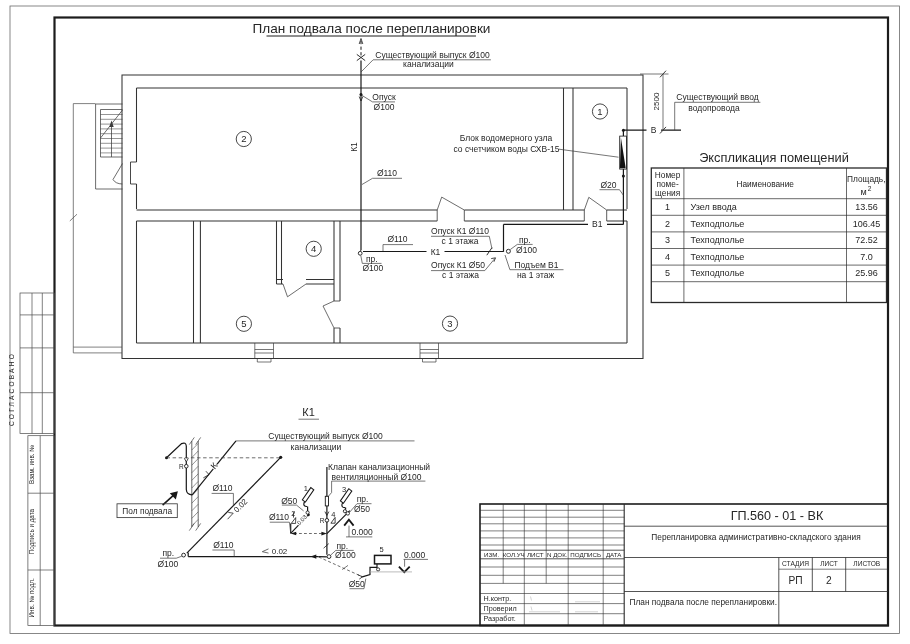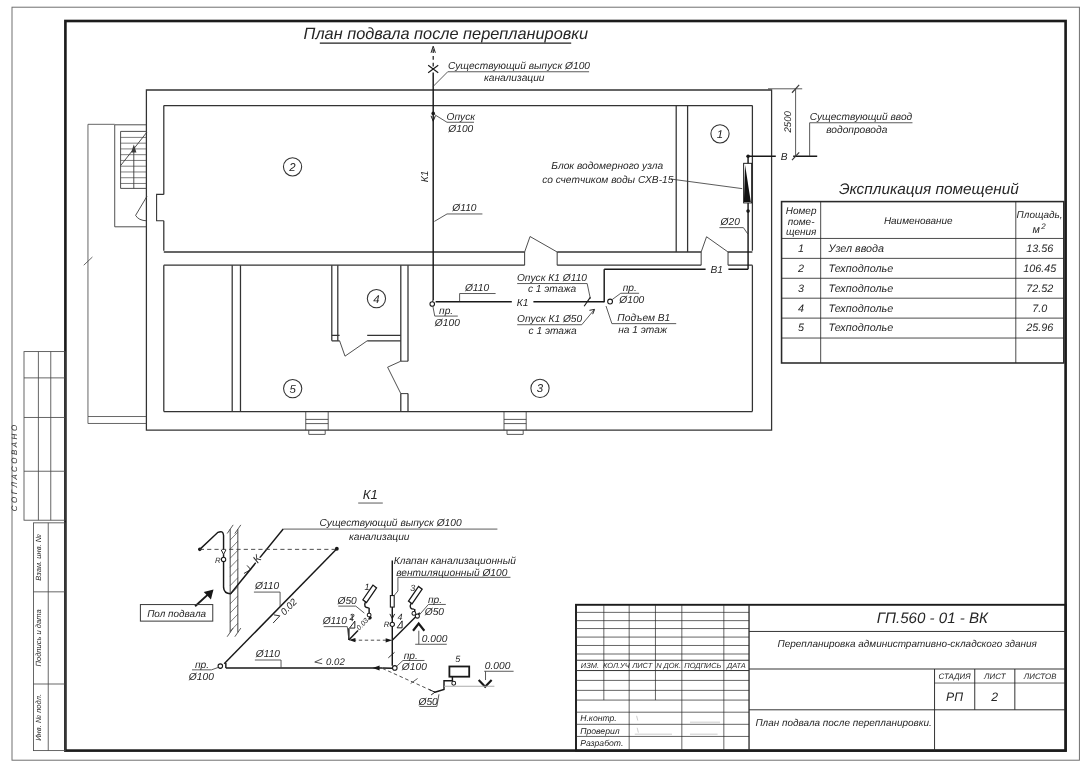--- a/index.html
+++ b/index.html
@@ -1,17 +1,17 @@
 <!DOCTYPE html>
 <html><head>
 <meta charset="utf-8">
 <style>
   html,body{margin:0;padding:0;background:#e8e8e8;}
   .page{position:relative;width:910px;height:644px;background:#ffffff;overflow:hidden;
-        font-family:"Liberation Sans", sans-serif;font-style:italic;}
+        font-family:"Liberation Sans", sans-serif;}
   svg{position:absolute;left:0;top:0;}
   svg text{fill:#262626;font-family:"Liberation Sans", sans-serif;}
   .halo{paint-order:stroke;stroke:#ffffff;stroke-width:2px;}
 </style>
 </head>
 <body>
 
 <div class="page">
 <svg width="910" height="644" viewBox="0 0 910 644">
 

